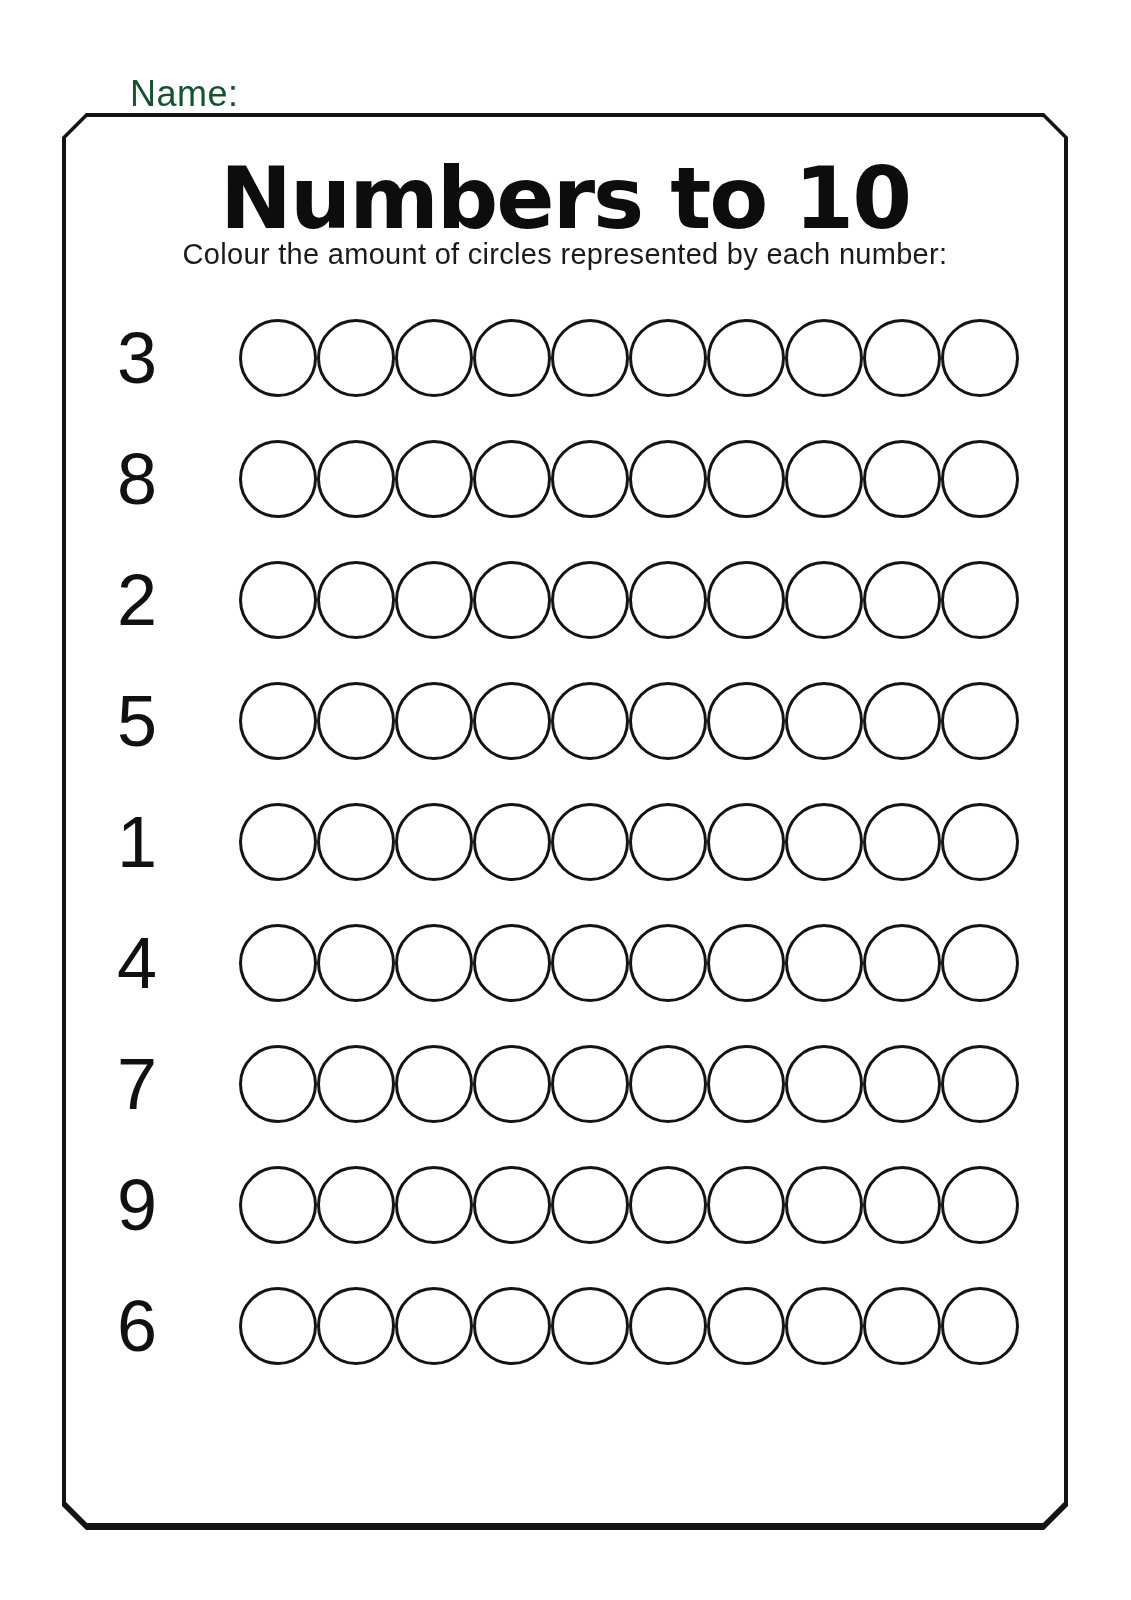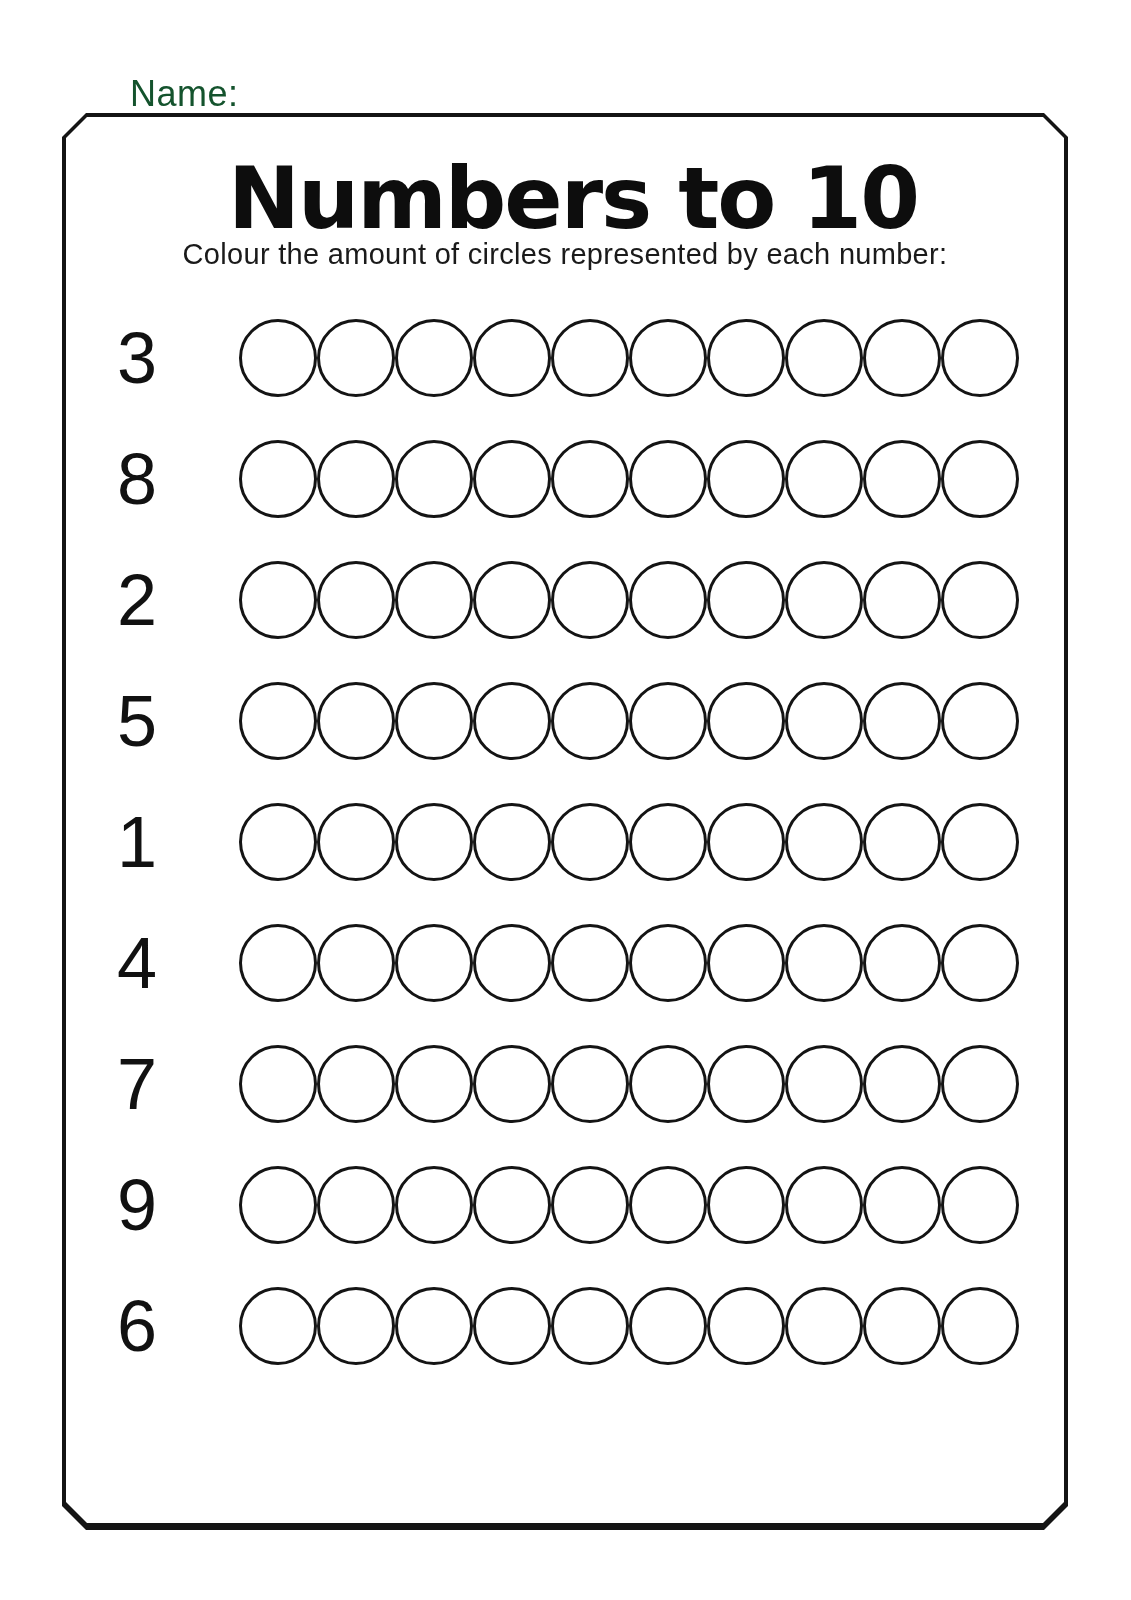--- a/index.html
+++ b/index.html
@@ -37,21 +37,20 @@
   .sheet-content { position: absolute; inset: 0; }
 
   .title {
     position: absolute; top: 42px; left: 0; width: 100%;
     text-align: center;
     font-family: "DejaVu Sans", sans-serif;
     font-weight: 800;
     font-size: 86px; line-height: 1;
     color: #0d0d0d;
     letter-spacing: -2px;
-    padding-left: 8px;
   }
   .instruction {
     position: absolute; top: 124px; left: 0; width: 100%;
     text-align: center;
     font-size: 29px; line-height: 1.2;
     color: #1a1a1a;
     letter-spacing: 0.3px;
   }
 
   .rows { position: absolute; top: 184px; left: 0; width: 100%; }

